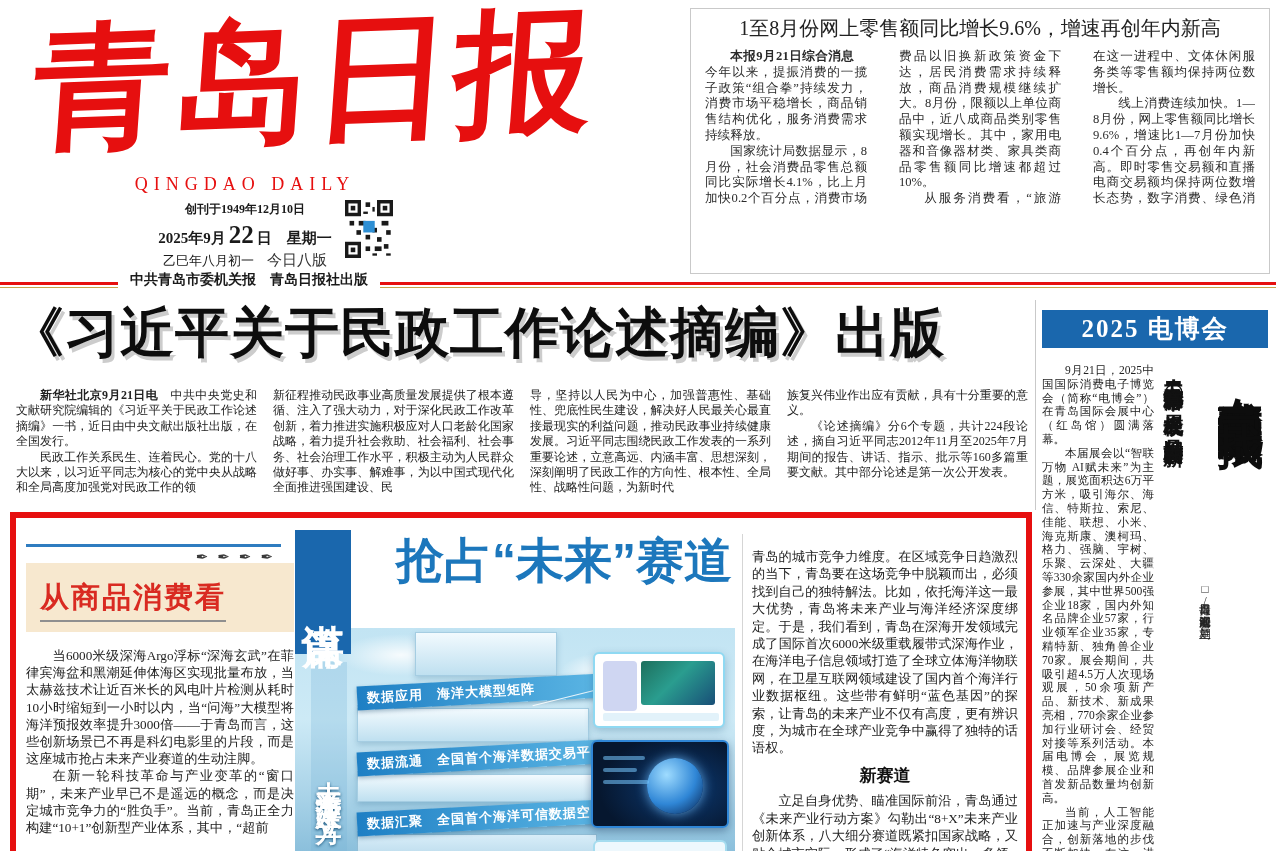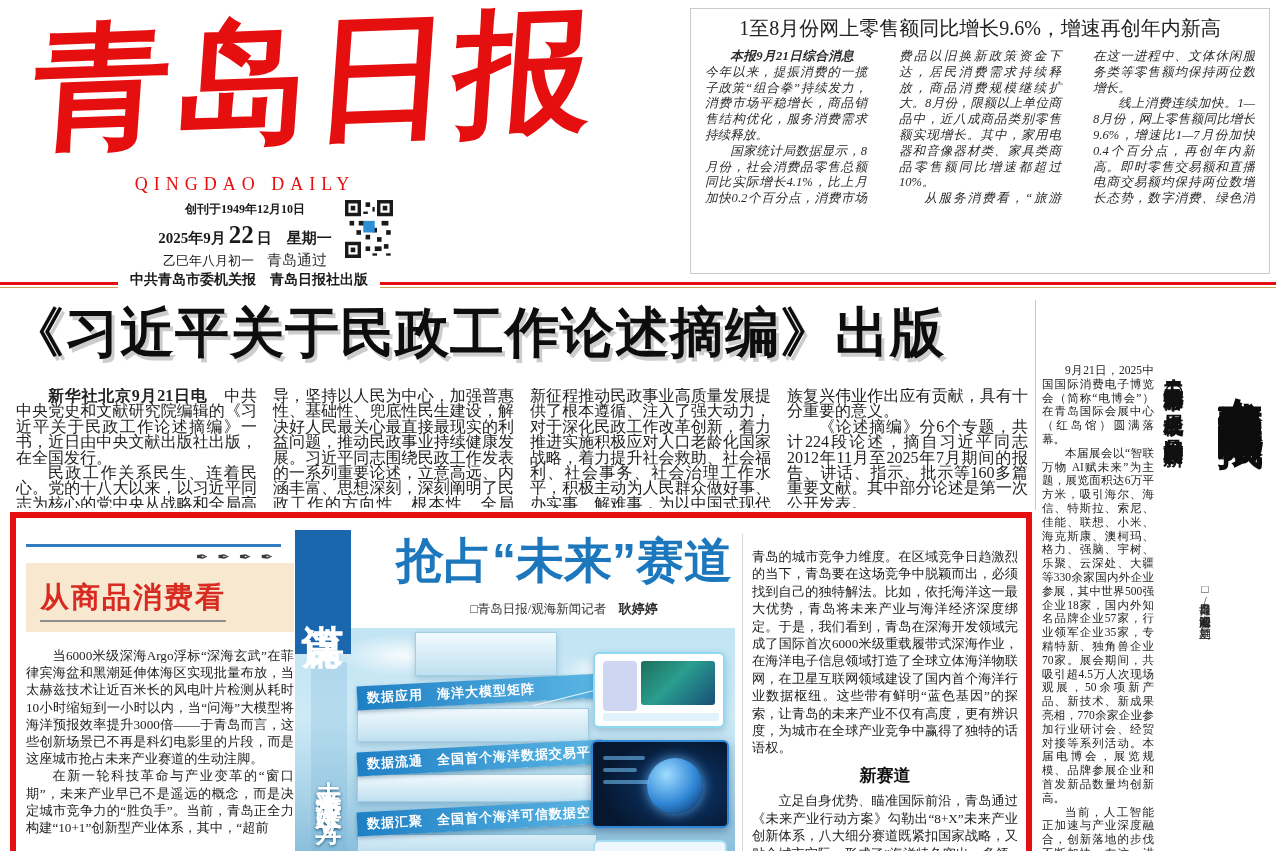--- a/index.html
+++ b/index.html
@@ -26,32 +26,32 @@
   .red-rule .r2{height:1px;margin-top:2px;background:var(--gold,#c8a24b);}
   .org-line{position:absolute;left:118px;top:271px;width:262px;z-index:2;text-align:center;
             background:#fff;font-size:14px;line-height:17px;font-weight:bold;padding:0 4px;}
 
   
   .consump{position:absolute;left:690px;top:8px;width:580px;height:266px;
            border:1px solid #c9c9c9;background:#fff;padding:0 14px;}
   .consump h2{margin:14px 0 0;text-align:center;font-size:36px;line-height:42px;
               font-weight:900;letter-spacing:0px;color:#111;}
   .consump h3{margin:7px 0 0;text-align:center;font-size:20px;line-height:24px;font-weight:500;color:#222;}
-  .cols3{display:flex;gap:32px;margin-top:9px;height:158px;overflow:hidden;font-style:italic;}
+  .cols3{display:flex;gap:32px;margin-top:9px;height:158px;overflow:hidden;}
   .cols3 .col{flex:1;font-size:12.6px;line-height:15.8px;text-align:justify;color:#2a2a2a;}
   .cols3 p{margin:0;}
   .ind{text-indent:2em;}
 
   
   .main-hl{position:absolute;left:10px;top:300px;width:1018px;margin:0;
            font-size:54px;line-height:66px;font-weight:900;letter-spacing:1px;color:#0d0d0d;
            text-shadow:3px 4px 0 rgba(110,110,110,.35);}
   .cols4{position:absolute;left:16px;top:388px;width:1012px;height:120px;overflow:hidden;
          display:flex;gap:16px;}
-  .cols4 .col{flex:1;font-size:16px;line-height:15.4px;text-align:justify;color:#222;}
+  .cols4 .col{flex:1;font-size:12px;line-height:15.4px;text-align:justify;color:#222;}
   .cols4 p{margin:0;}
   .vdiv{position:absolute;left:1035px;top:300px;width:1px;height:210px;background:#c9c9c9;}
 
   
   .expo-title{position:absolute;left:1042px;top:310px;width:226px;height:38px;
               background:var(--blue,#1a67ad);color:#fff;text-align:center;
               font-size:25px;line-height:38px;font-weight:bold;letter-spacing:2px;}
   .expo-wrap{position:absolute;left:1042px;top:358px;width:230px;height:493px;}
   .expo-body{position:absolute;left:0;top:6px;width:112px;height:487px;overflow:hidden;
              font-size:11.5px;line-height:13.8px;text-align:justify;color:#222;}
@@ -150,21 +150,21 @@
 <body>
 
 <div id="page" data-name="newspaper-front-page">
 
   <div class="logo" data-name="newspaper-logo">青岛日报</div>
 
   <div class="mh-info" data-name="masthead-info">
     <div class="mh-en" data-name="newspaper-name-english">QINGDAO DAILY</div>
     <div class="mh-founded" data-name="founded-date">创刊于1949年12月10日</div>
     <div class="mh-date" data-name="publication-date"><span data-name="date-prefix">2025年9月</span><span class="day" data-name="date-day">22</span><span data-name="date-suffix">日　星期一</span></div>
-    <div class="mh-lunar" data-name="lunar-date-line"><span data-name="lunar-date">乙巳年八月初一</span>　<span class="ed" data-name="edition-count">青岛通过</span></div>
+    <div class="mh-lunar" data-name="lunar-date-line"><span data-name="lunar-date">乙巳年八月初一</span>　<span class="ed" data-name="edition-count">今日八版</span></div>
     <div class="mh-pubno" data-name="publication-number">国内统一连续出版物号:CN 37-0029　第27530号</div>
   </div>
 
   <div class="qr" data-name="qr-code-icon">
     <svg width="48" height="58" viewBox="0 0 21 25" preserveAspectRatio="none" xmlns="http://www.w3.org/2000/svg">
       <rect x="0" y="0" width="21" height="25" fill="#fff"></rect>
       <g fill="#1a1a1a">
         <rect x="0" y="0" width="7" height="7"></rect>
           <rect x="14" y="0" width="7" height="7"></rect>
           <rect x="0" y="18" width="7" height="7"></rect>
@@ -225,32 +225,33 @@
     </div>
   </div>
 
   <h1 class="main-hl" data-name="main-headline">《习近平关于民政工作论述摘编》出版</h1>
   <div class="cols4" data-name="main-article-columns">
     <div class="col" data-name="article-column">
       <p class="ind"><b data-name="dateline-lead">新华社北京9月21日电</b><span data-name="paragraph">　中共中央党史和文献研究院编辑的《习近平关于民政工作论述摘编》一书，近日由中央文献出版社出版，在全国发行。</span></p>
       <p class="ind" data-name="paragraph">民政工作关系民生、连着民心。党的十八大以来，以习近平同志为核心的党中央从战略和全局高度加强党对民政工作的领</p>
     </div>
     <div class="col" data-name="article-column">
+      <p data-name="paragraph">新征程推动民政事业高质量发展提供了根本遵循、注入了强大动力，对于深化民政工作改革创新，着力推进实施积极应对人口老龄化国家战略，着力提升社会救助、社会福利、社会事务、社会治理工作水平，积极主动为人民群众做好事、办实事、解难事，为以中国式现代化全面推进强国建设、民</p>
+    </div>
+    <div class="col" data-name="article-column">
       <p data-name="paragraph">导，坚持以人民为中心，加强普惠性、基础性、兜底性民生建设，解决好人民最关心最直接最现实的利益问题，推动民政事业持续健康发展。习近平同志围绕民政工作发表的一系列重要论述，立意高远、内涵丰富、思想深刻，深刻阐明了民政工作的方向性、根本性、全局性、战略性问题，为新时代</p>
-    </div>
-    <div class="col" data-name="article-column">
-      <p data-name="paragraph">新征程推动民政事业高质量发展提供了根本遵循、注入了强大动力，对于深化民政工作改革创新，着力推进实施积极应对人口老龄化国家战略，着力提升社会救助、社会福利、社会事务、社会治理工作水平，积极主动为人民群众做好事、办实事、解难事，为以中国式现代化全面推进强国建设、民</p>
     </div>
     <div class="col" data-name="article-column">
       <p data-name="paragraph">族复兴伟业作出应有贡献，具有十分重要的意义。</p>
       <p class="ind" data-name="paragraph">《论述摘编》分6个专题，共计224段论述，摘自习近平同志2012年11月至2025年7月期间的报告、讲话、指示、批示等160多篇重要文献。其中部分论述是第一次公开发表。</p>
     </div>
   </div>
   <div class="vdiv" data-name="column-divider"></div>
 
+  <div class="expo-title" data-name="expo-section-badge">2025 电博会</div>
   <div class="expo-wrap" data-name="article-expo">
     <div class="expo-body" data-name="expo-body-column">
       <p class="ind" data-name="paragraph">9月21日，2025中国国际消费电子博览会（简称“电博会”）在青岛国际会展中心（红岛馆）圆满落幕。</p>
       <p class="ind" data-name="paragraph">本届展会以“智联万物 AI赋未来”为主题，展览面积达6万平方米，吸引海尔、海信、特斯拉、索尼、佳能、联想、小米、海克斯康、澳柯玛、格力、强脑、宇树、乐聚、云深处、大疆等330余家国内外企业参展，其中世界500强企业18家，国内外知名品牌企业57家，行业领军企业35家，专精特新、独角兽企业70家。展会期间，共吸引超4.5万人次现场观展，50余项新产品、新技术、新成果亮相，770余家企业参加行业研讨会、经贸对接等系列活动。本届电博会，展览规模、品牌参展企业和首发新品数量均创新高。</p>
       <p class="ind" data-name="paragraph">当前，人工智能正加速与产业深度融合，创新落地的步伐不断加快。在这一进程中，电博会发挥国家级展会平台作用，持续提升平台能级，从“展示平台”进化为“资源连</p>
     </div>
     <div class="expo-vsub" data-name="expo-vertical-subheadline">二〇二五电博会精彩落幕，展会规模、品牌展商和首发新</div>
     <div class="expo-vrep" data-name="expo-reporter-byline">□青岛日报/观海新闻记者　刘兰星</div>
     <div class="expo-vhead" data-name="expo-vertical-headline">在全球消费电子新版图中寻找</div>
   </div>
@@ -264,21 +265,20 @@
         <div class="econ-badge" data-name="economy-review-title">从商品消费看</div>
       </div>
       <div class="econ-body" data-name="economy-review-body">
         <p class="ind" data-name="paragraph">当6000米级深海Argo浮标“深海玄武”在菲律宾海盆和黑潮延伸体海区实现批量布放，当太赫兹技术让近百米长的风电叶片检测从耗时10小时缩短到一小时以内，当“问海”大模型将海洋预报效率提升3000倍——于青岛而言，这些创新场景已不再是科幻电影里的片段，而是这座城市抢占未来产业赛道的生动注脚。</p>
         <p class="ind" data-name="paragraph">在新一轮科技革命与产业变革的“窗口期”，未来产业早已不是遥远的概念，而是决定城市竞争力的“胜负手”。当前，青岛正全力构建“10+1”创新型产业体系，其中，“超前</p>
       </div>
     </div>
 
     <div class="kicker" data-name="feature-kicker">谋篇</div>
     <h2 class="feat-hl" data-name="feature-headline">抢占“未来”赛道</h2>
-    <div class="feat-byline" data-name="feature-byline"><span data-name="byline-prefix">□青岛日报/观海新闻记者</span>　<b data-name="reporter-name">耿婷婷</b></div>
 
     <div class="feat-img" data-name="feature-illustration-ocean-data-building">
       <div class="vlabel" data-name="illustration-vertical-label">未来海洋水立方</div>
       <div class="building" data-name="data-building-graphic">
         <div class="floor f0" data-name="building-floor"></div>
         <div class="banner" data-name="banner-data-application">数据应用　海洋大模型矩阵</div>
         <div class="floor f1" data-name="building-floor"></div>
         <div class="banner" data-name="banner-data-circulation">数据流通　全国首个海洋数据交易平台</div>
         <div class="floor f2" data-name="building-floor"></div>
         <div class="banner" data-name="banner-data-aggregation">数据汇聚　全国首个海洋可信数据空间</div>

